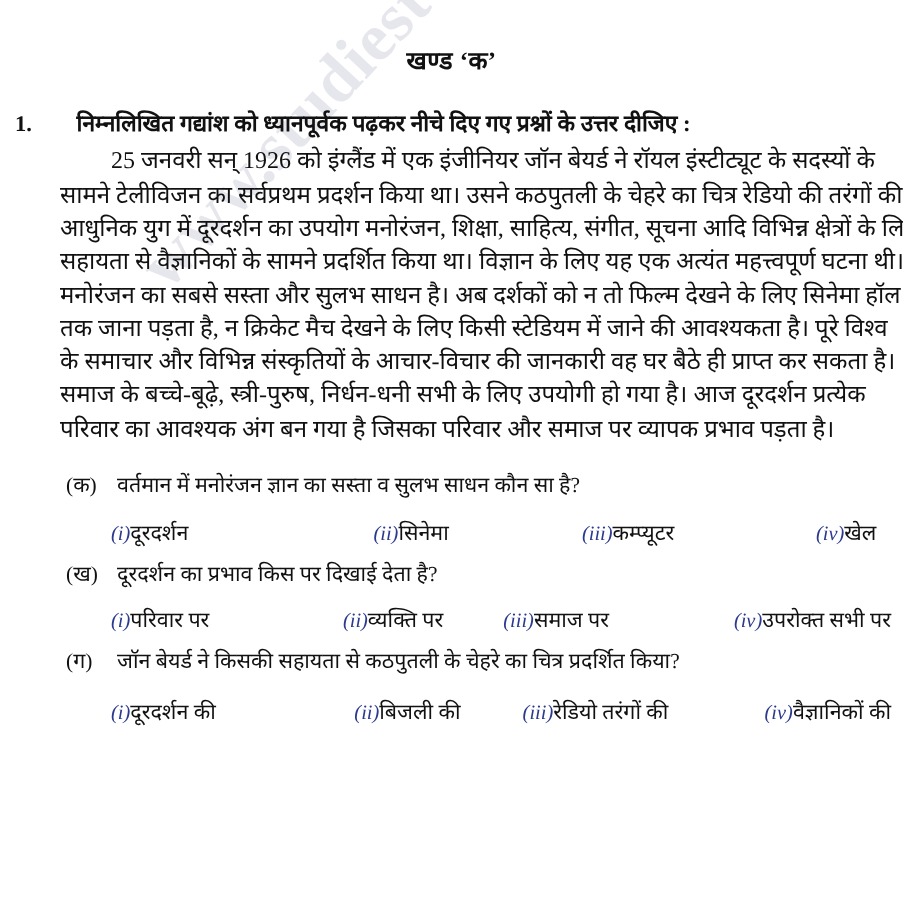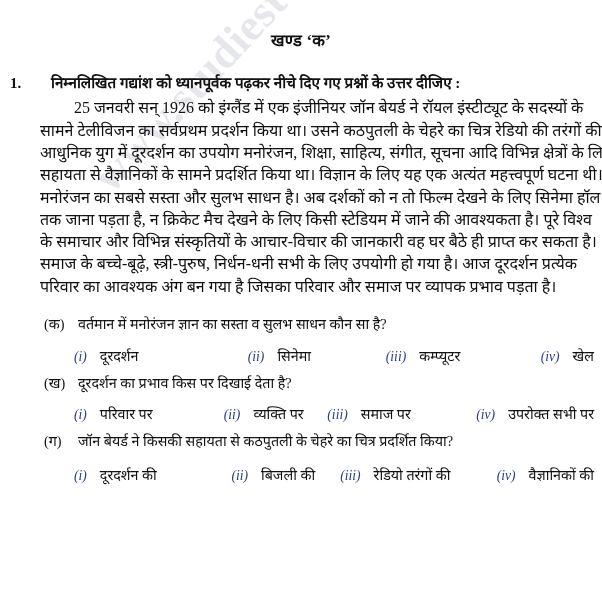--- a/index.html
+++ b/index.html
@@ -128,21 +128,20 @@
     align-items: baseline;
   }
   .opt-num {
     color: #2b3a8f;
     font-style: italic;
     font-family: "Liberation Serif", "DejaVu Serif", serif;
     font-size: 13.6px;
     flex: 0 0 auto;
   }
   .opt-text {
-    margin-left: 13px;
     flex: 0 0 auto;
   }
 
   
   .opts-a .opt:nth-child(1) { width: 175px; }
   .opts-a .opt:nth-child(2) { width: 139px; }
   .opts-a .opt:nth-child(3) { width: 156px; }
   .opts-a .opt:nth-child(4) { width: auto; }
 
   .opts-b .opt:nth-child(1) { width: 175px; }

